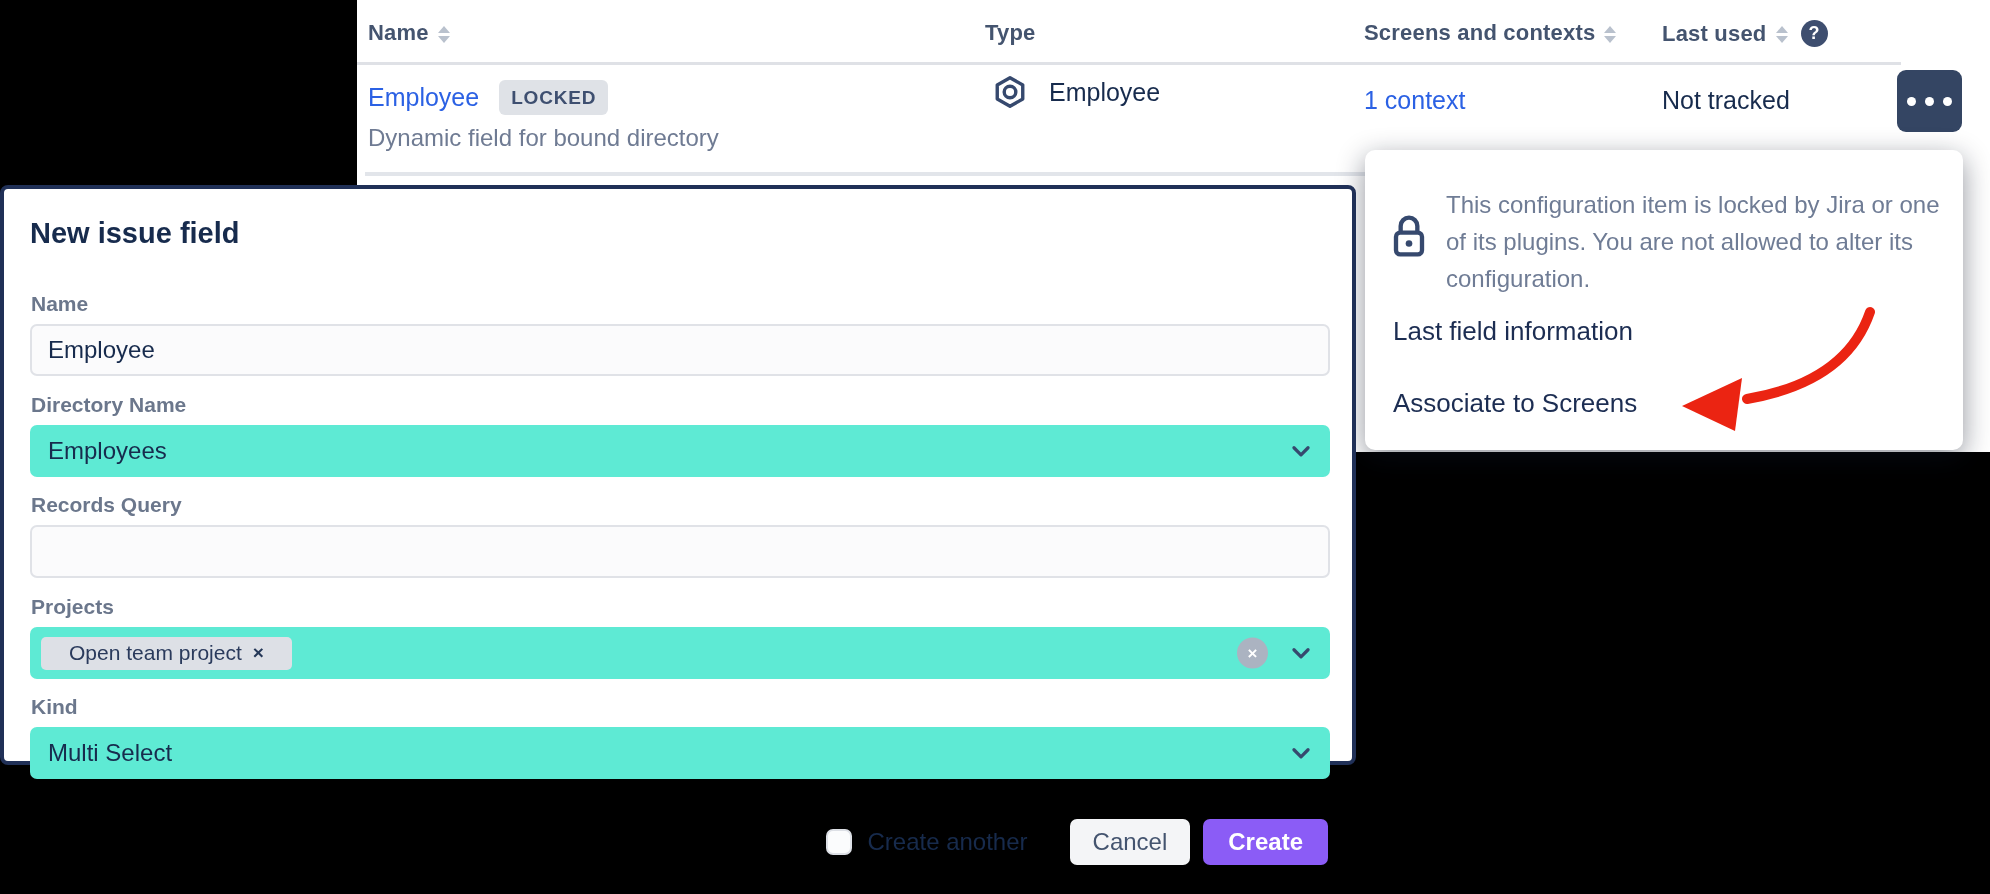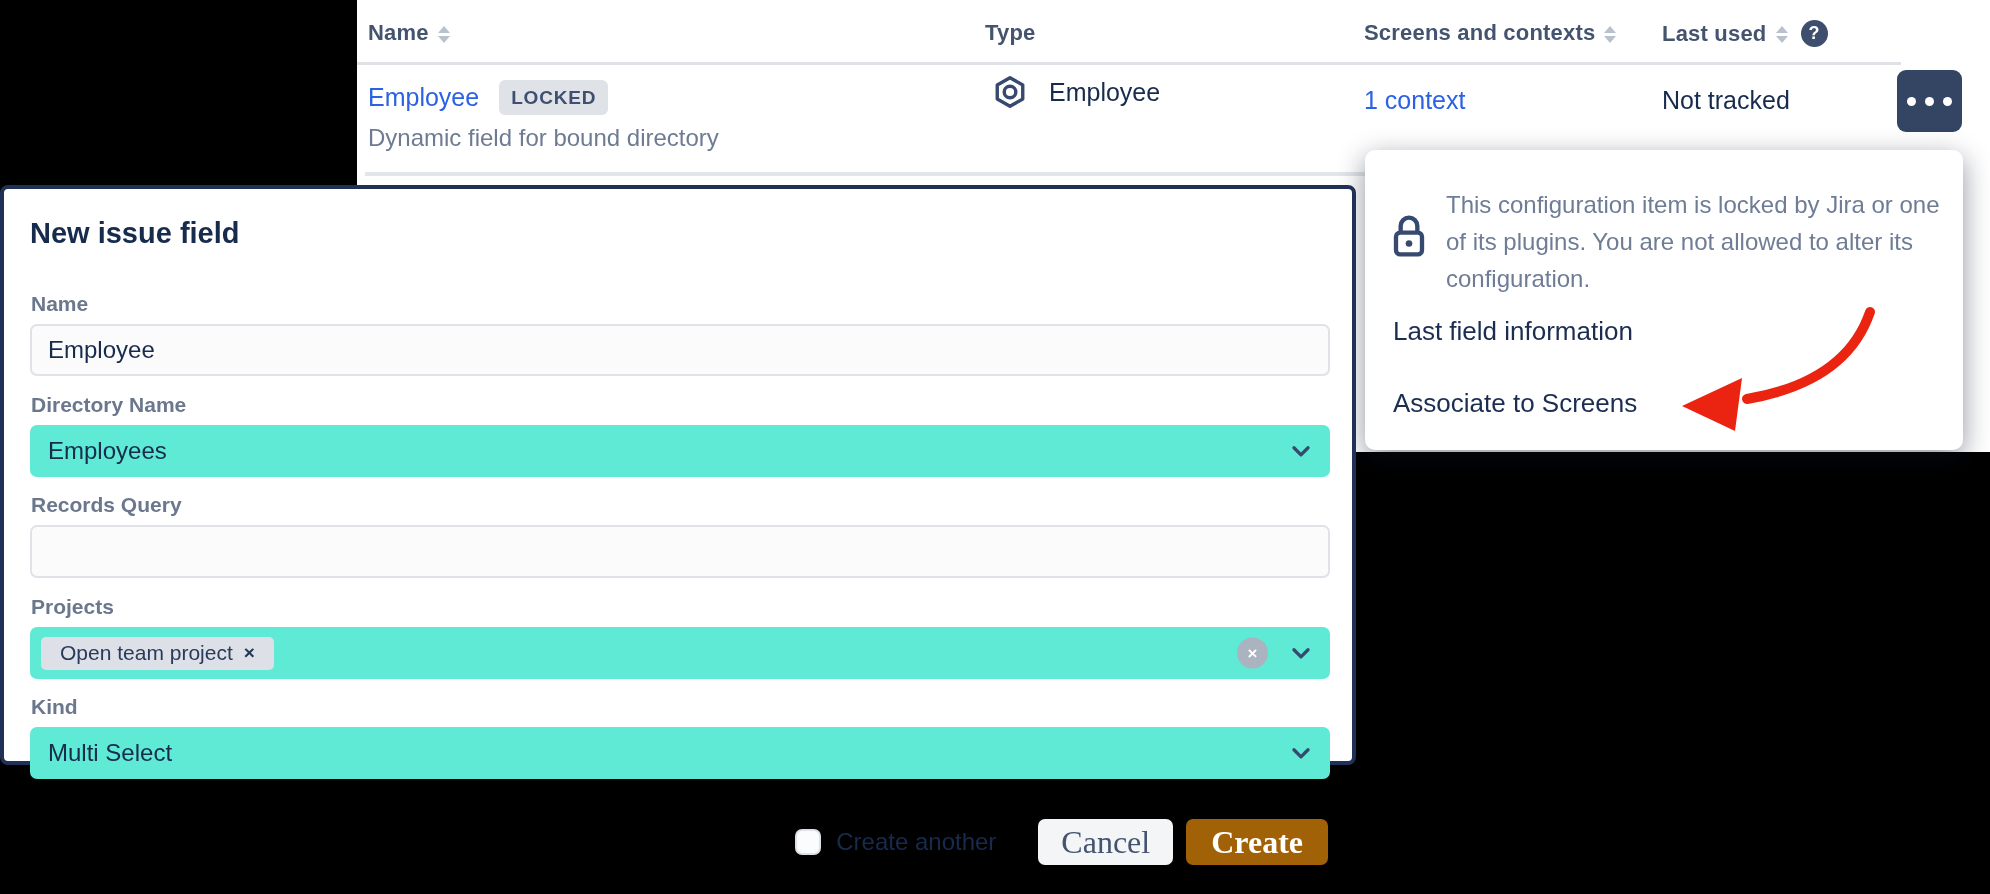--- a/index.html
+++ b/index.html
@@ -54,35 +54,35 @@
   .modal-title { position:absolute; left:26px; top:28px; font-size:29px; font-weight:700; color:#172B4D; }
   .f-label { position:absolute; left:27px; font-size:21px; font-weight:700; color:#6B778C; }
   .f-field { position:absolute; left:26px; width:1300px; height:52px; border-radius:7px;
              display:flex; align-items:center; }
   .f-input { background:#FBFBFC; border:2px solid #E0E2E7; padding:0 16px;
              font-size:24px; color:#172B4D; font-family:"Liberation Sans",sans-serif; outline:none; }
   .f-select { background:#5eead4; border:none; padding:0 18px; font-size:24px; color:#172B4D;
               cursor:pointer; position:absolute; }
   .chev { position:absolute; right:16px; top:50%; transform:translateY(-50%); }
   .chip { display:inline-flex; align-items:center; background:#DDE0E6; border-radius:5px;
-          height:33px; padding:0 19px; margin-left:-7px; font-size:21px; color:#2A3A5C; }
+          height:33px; padding:0 28px; margin-left:-7px; font-size:21px; color:#2A3A5C; }
   .chip-x { font-size:19px; font-weight:700; margin-left:11px; color:#253858; cursor:pointer; }
   .clear-icon { position:absolute; right:62px; top:50%; transform:translateY(-50%);
                 width:31px; height:31px; border-radius:50%; background:#ABB3C1; color:#fff;
                 font-size:17px; font-weight:700; display:flex; align-items:center;
                 justify-content:center; cursor:pointer; }
   .modal-footer { position:absolute; top:630px; right:24px; height:46px;
                   display:flex; align-items:center; }
   .checkbox { width:26px; height:26px; border:2px solid #DDE0E6; border-radius:7px;
               background:#FBFCFD; cursor:pointer; }
   .chk-label { margin-left:15px; font-size:24px; color:#172B4D; }
-  .btn { height:46px; border:none; border-radius:7px; font-size:32px; cursor:pointer;
-         font-family:Liberation Serif, serif; display:flex; align-items:center; }
+  .btn { height:46px; border:none; border-radius:7px; font-size:24px; cursor:pointer;
+         font-family:Liberation Sans, sans-serif; display:flex; align-items:center; }
   .btn-cancel { margin-left:42px; padding:0 23px; background:#F4F5F7; color:#44546F; }
-  .btn-create { margin-left:13px; padding:16px 25px; background:#a16207; color:#fff; font-weight:600; }
+  .btn-create { margin-left:13px; padding:16px 25px; background:#8b5cf6; color:#fff; font-weight:600; }
 </style>
 </head>
 <body>
 
 <div id="table-panel" class="abs">
 
   <div class="hdr abs" style="left:11px">
     <span>Name</span>
     <span class="sort">
         <span class="tri-up"></span>

